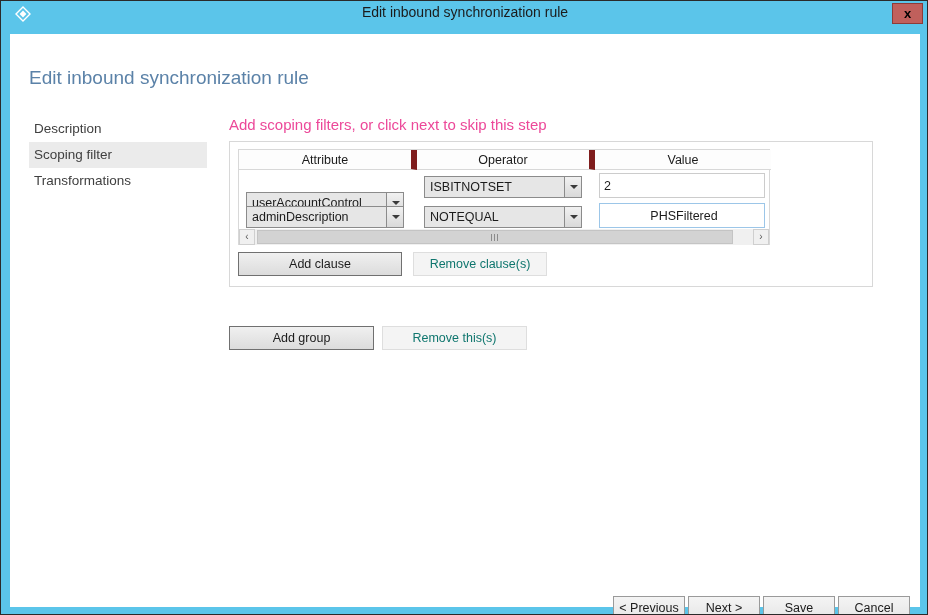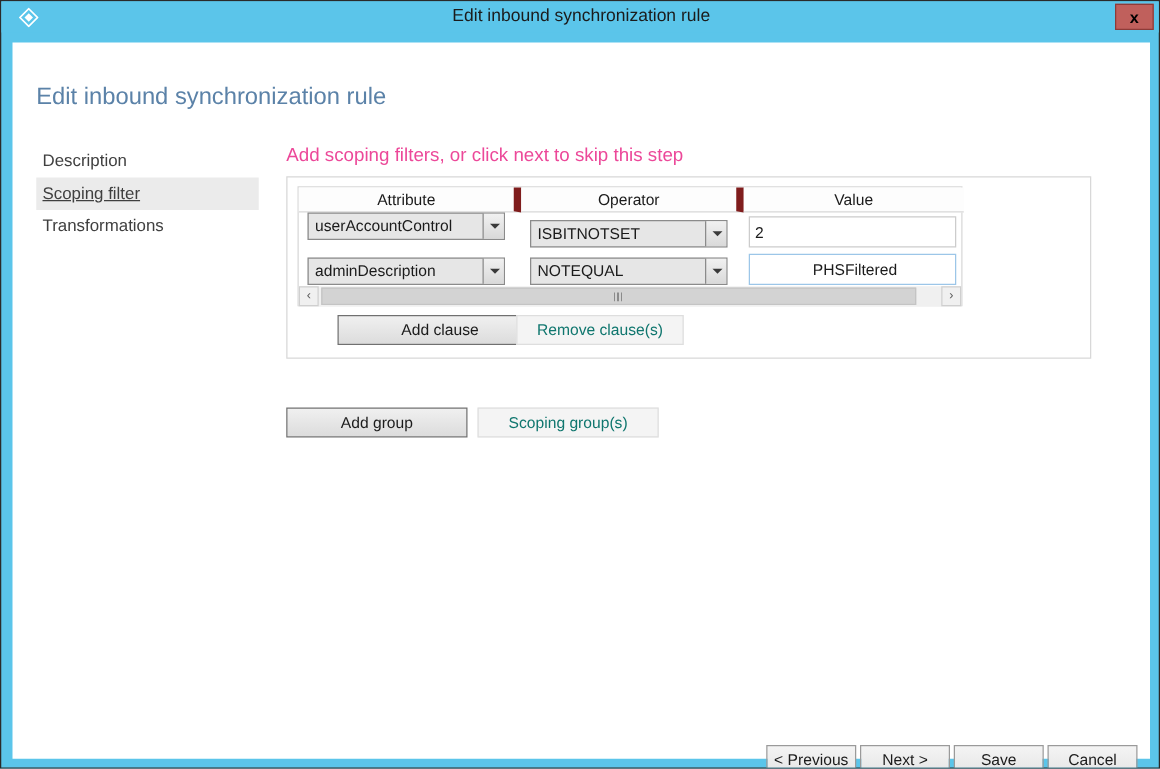--- a/index.html
+++ b/index.html
@@ -81,21 +81,20 @@
     height: 26px;
     line-height: 26px;
     padding-left: 5px;
     font-size: 13.5px;
     color: #404040;
     cursor: pointer;
     white-space: nowrap;
   }
   .nav-item.selected {
     background: #ebebeb;
-    text-decoration: underline;
   }
   
   #content-title {
     position: absolute;
     left: 219px; top: 82px;
     font-size: 15px;
     color: #ec4899;
     white-space: nowrap;
   }
   #group-panel {
@@ -180,21 +179,21 @@
     font-size: 12.5px;
     color: #1b1b1b;
     padding: 0 0 0 4px;
     outline: none;
   }
   .cell-input.focused {
     border: 1px solid #9cc6e8;
   }
 
   
-  #r1-attr { left: 7px;   top: 20px; width: 158px; padding-left: 24px; }
+  #r1-attr { left: 7px;   top: 42px; width: 158px; padding-left: 24px; }
   #r1-oper { left: 185px; top: 26px; width: 158px; }
   #r1-val  { left: 360px; top: 23px; width: 166px; }
   
   #r2-attr { left: 7px;   top: 56px; width: 158px; }
   #r2-oper { left: 185px; top: 56px; width: 158px; }
   #r2-val  { left: 360px; top: 53px; width: 166px; text-align: center; }
 
   
   #hscroll {
     position: absolute;
@@ -248,21 +247,21 @@
     background: linear-gradient(#f0f0f0, #dcdcdc);
     border: 1px solid #707070;
     color: #1b1b1b;
   }
   .btn.disabled {
     background: #f4f4f4;
     border: 1px solid #dedede;
     color: #0f766e;
     cursor: default;
   }
-  #add-clause       { left: 8px;   top: 110px; width: 164px; height: 24px; line-height: 22px; margin-left: 32px; }
+  #add-clause       { left: 8px;   top: 110px; width: 164px; height: 24px; line-height: 22px; }
   #remove-clause    { left: 183px; top: 110px; width: 134px; height: 24px; line-height: 22px; }
   #add-group        { left: 219px; top: 292px; width: 145px; height: 24px; line-height: 22px; }
   #remove-group     { left: 372px; top: 292px; width: 145px; height: 24px; line-height: 22px; }
 
   
   .footer-btn {
     position: absolute;
     top: 562px;
     width: 72px; height: 24px;
     line-height: 22px;
@@ -341,21 +340,21 @@
           </div>
           <div class="scroll-arrow" id="hscroll-right">›</div>
         </div>
       </div>
 
       <div class="btn" id="add-clause">Add clause</div>
       <div class="btn disabled" id="remove-clause">Remove clause(s)</div>
     </div>
 
     <div class="btn" id="add-group">Add group</div>
-    <div class="btn disabled" id="remove-group">Scoping group(s)</div>
+    <div class="btn disabled" id="remove-group">Remove this(s)</div>
 
     <div class="footer-btn" id="btn-previous">&lt; Previous</div>
     <div class="footer-btn" id="btn-next">Next &gt;</div>
     <div class="footer-btn" id="btn-save">Save</div>
     <div class="footer-btn" id="btn-cancel">Cancel</div>
 
   </div>
 </div>
 
 </body></html>

